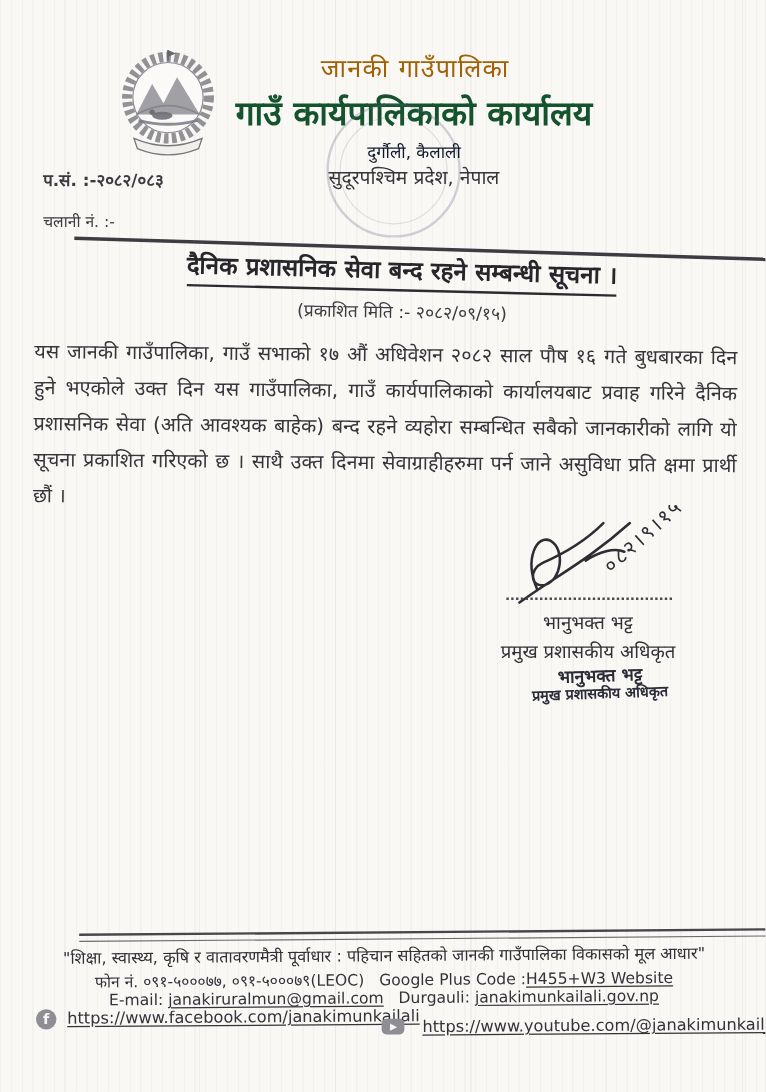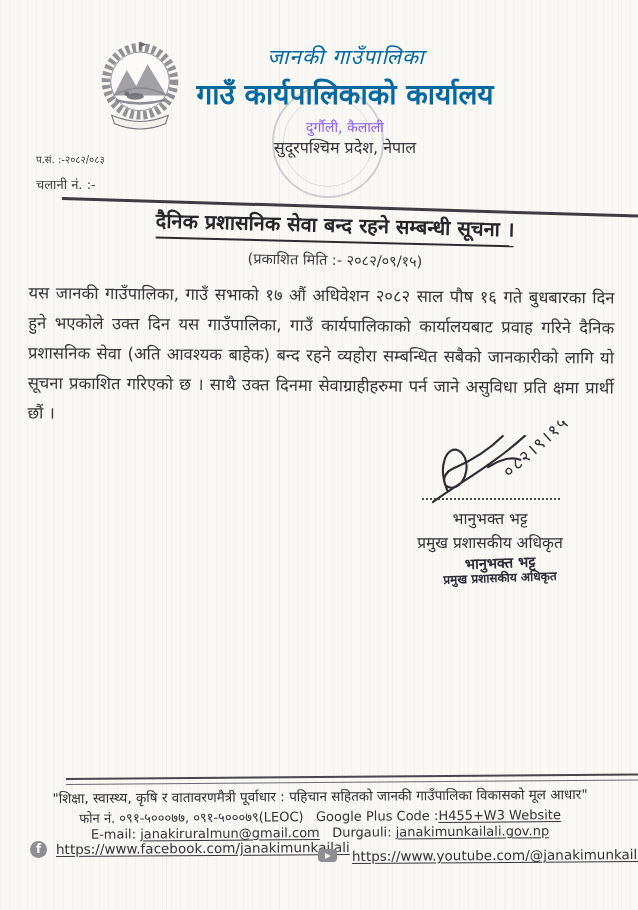--- a/index.html
+++ b/index.html
@@ -12,29 +12,29 @@
   .page::before{
     content:"";position:absolute;inset:0;pointer-events:none;
     background:
       repeating-linear-gradient(90deg, rgba(60,60,70,0.035) 0 1px, transparent 1px 9px),
       repeating-linear-gradient(90deg, transparent 0 53px, rgba(60,60,70,0.05) 53px 54px, transparent 54px 113px);
   }
   .abs{position:absolute;}
   .center{text-align:center;}
   
   .logo{left:92px;top:36px;width:96px;height:102px;}
-  .muni-name{left:198px;top:42px;width:296px;font-size:21px;color:#0369a1;letter-spacing:1px;font-style:italic;}
-  .office-name{left:130px;top:74px;width:430px;font-size:28px;font-weight:bold;color:#0369a1;}
+  .muni-name{left:198px;top:42px;width:296px;font-size:21px;color:#a16207;letter-spacing:1px;}
+  .office-name{left:130px;top:74px;width:430px;font-size:28px;font-weight:bold;color:#14532d;}
   .stamp-seal{left:272px;top:86px;width:108px;height:108px;border:2px solid rgba(95,100,125,.28);
     border-radius:50%;pointer-events:none;}
   .stamp-seal::after{content:"";position:absolute;inset:9px;border:1px solid rgba(95,100,125,.18);border-radius:50%;}
-  .addr1{left:225px;top:117px;width:240px;font-size:14px;color:#8b5cf6;}
+  .addr1{left:225px;top:117px;width:240px;font-size:14px;color:#0f172a;}
   .addr2{left:215px;top:136px;width:260px;font-size:16px;color:#35353a;}
   
-  .ref-no{left:36px;top:152px;font-size:10px;}
+  .ref-no{left:36px;top:140px;font-size:14px;font-weight:bold;}
   .dispatch-no{left:36px;top:175px;font-size:13px;}
   .top-rule{left:62px;top:197px;width:590px;height:2.5px;background:#3c3c42;
     transform:rotate(1.75deg);transform-origin:left top;}
   
   .notice-title{left:90px;top:211px;width:490px;font-size:20px;font-weight:bold;color:#26262b;
     transform:rotate(1.4deg);}
   .notice-title .u{display:inline-block;border-bottom:2px solid #2b2b30;padding-bottom:3px;}
   .pub-date{left:155px;top:249px;width:360px;font-size:14.5px;transform:rotate(1deg);}
   .body-text{left:28px;top:281px;width:586px;font-size:16.5px;line-height:30px;
     text-align:justify;color:#35353a;transform:rotate(0.5deg);}

